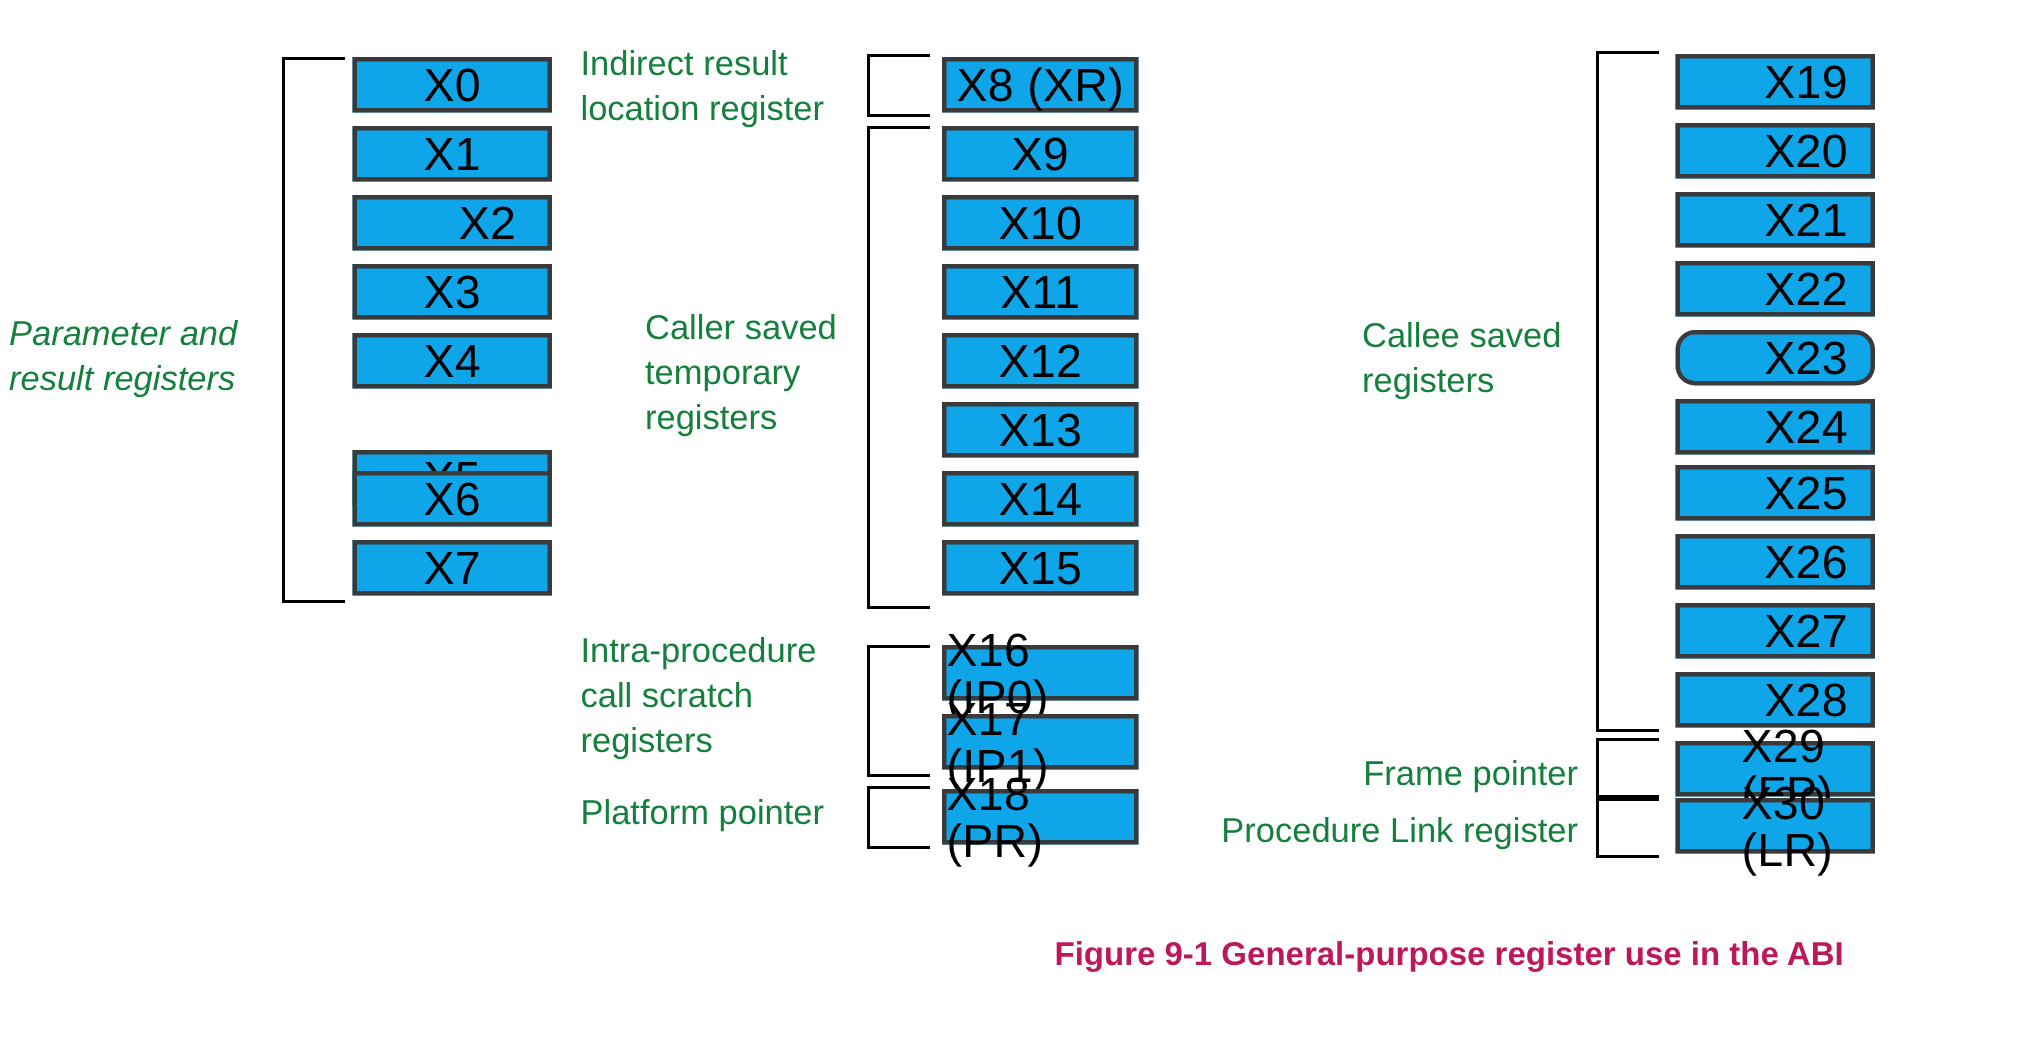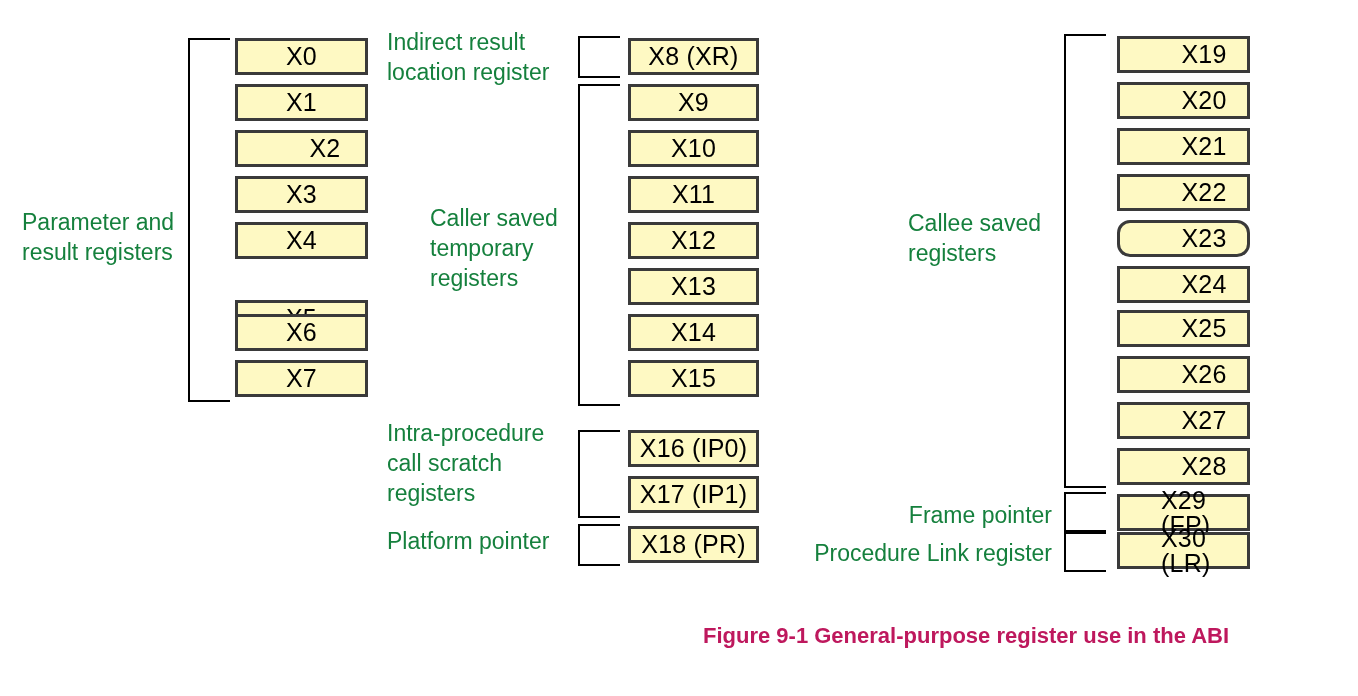--- a/index.html
+++ b/index.html
@@ -19,22 +19,22 @@
     position: absolute;
     left: 0; top: 0;
     width: 1358px;
     height: 696px;
   }
   
   .reg-box {
     position: absolute;
     box-sizing: border-box;
     border: 3px solid #3a3a3a;
-    background: #fef9c3;
-    font-size: 25px;
+    background: #0ea5e9;
+    font-size: 31px;
     line-height: 1;
     display: flex;
     align-items: center;
     justify-content: center;
     letter-spacing: 0.2px;
     color: #000000;
   }
   .reg-col-left  { left: 235px; width: 133px; height: 37px; }
   .reg-col-mid   { left: 628px; width: 131px; height: 37px; }
   .reg-col-right { left: 1117px; width: 133px; height: 37px; padding-left: 41px; }
@@ -69,21 +69,21 @@
     white-space: nowrap;
   }
 </style>
 </head>
 <body>
 
 <div id="figure">
 
   <div class="bracket" style="left:188px; top:38px; width:42px; height:364px;"></div>
 
-  <div class="label" style="left:22px; top:207px; width:165px;">Parameter and
+  <div class="label" style="left:6px; top:207px; width:165px;font-style:italic;">Parameter and
 result registers</div>
 
   <div class="reg-box reg-col-left" style="top:38px;">X0</div>
   <div class="reg-box reg-col-left" style="top:84px;">X1</div>
   <div class="reg-box reg-col-left" style="top:130px;padding-left:47px;">X2</div>
   <div class="reg-box reg-col-left" style="top:176px;">X3</div>
   <div class="reg-box reg-col-left" style="top:222px;">X4</div>
   <div class="reg-box reg-col-left" style="top:268px;margin-top:32px;">X5</div>
   <div class="reg-box reg-col-left" style="top:314px;">X6</div>
   <div class="reg-box reg-col-left" style="top:360px;">X7</div>

